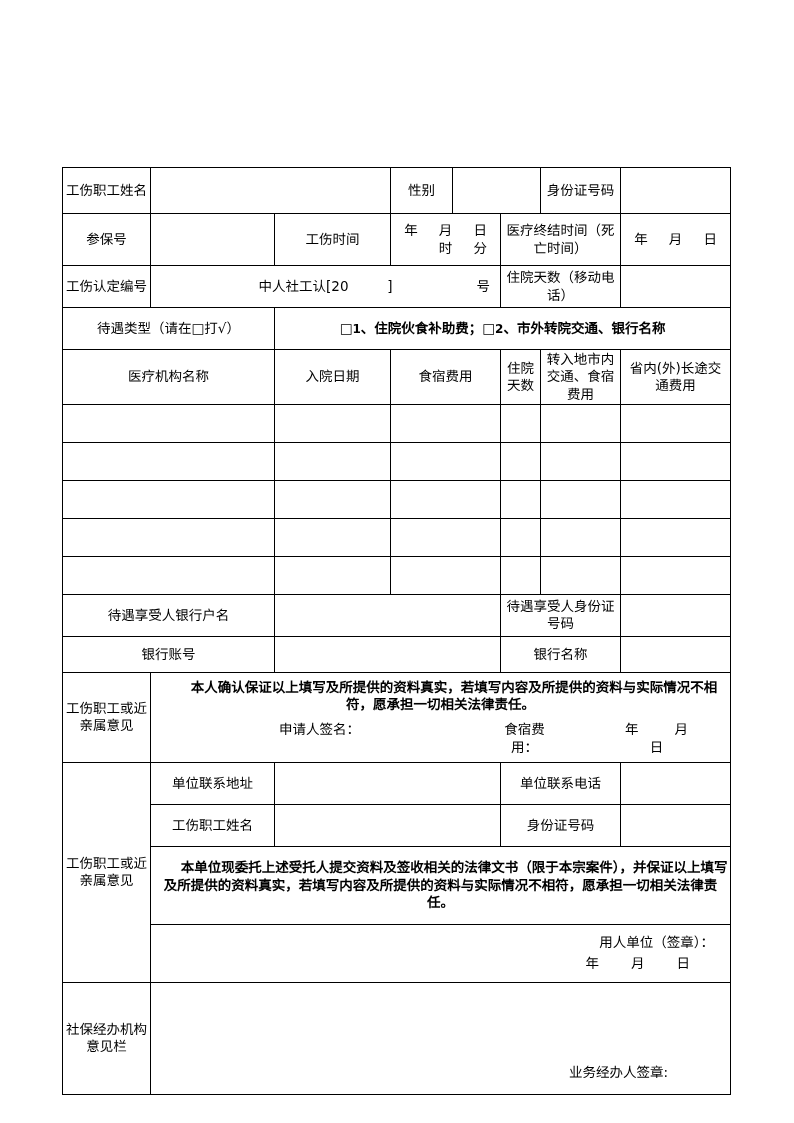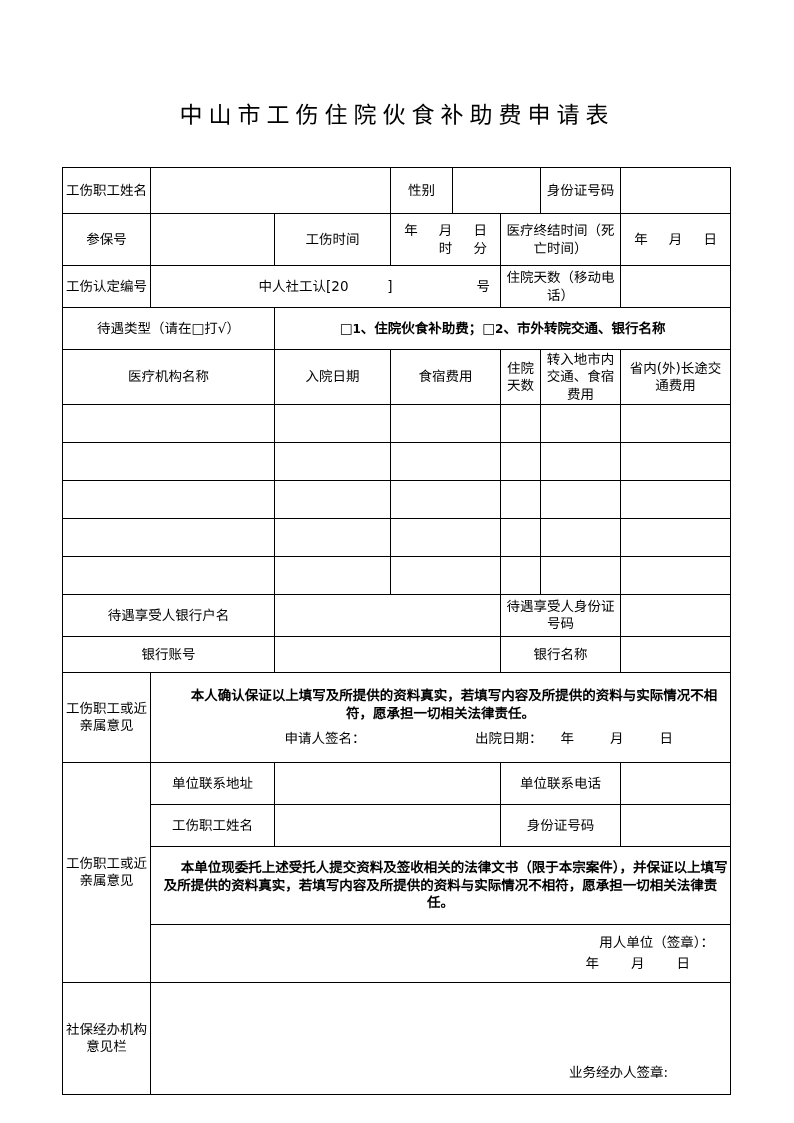--- a/index.html
+++ b/index.html
@@ -130,37 +130,37 @@
   .boxline sub, .boxline .idx {
     font-size: 12px;
     vertical-align: baseline;
   }
   .applicant-sign {
     display: block;
     padding-top: 8px;
   }
   .as-row {
     display: flex;
-    justify-content: flex-start;
+    justify-content: center;
     padding-left: 22px;
+    gap: 28px;
   }
   .as-row .a { width: 300px; }
   .as-row .b { }
   .footer-sign {
     text-align: right;
     padding-right: 60px;
     padding-top: 10px;
   }
 </style>
 </head>
 <body>
 
 <div class="page">
 
-  <div class="doc-title">中山市工伤住院伙食补助费申请表</div>
 
   <table class="form" style="top:167px;">
     <colgroup>
       <col style="width:88px">
       <col style="width:124px">
       <col style="width:66px">
       <col style="width:50px">
       <col style="width:62px">
       <col style="width:48px">
       <col style="width:40px">
@@ -286,21 +286,21 @@
         <td colspan="2" class="lbl">银行名称</td>
         <td></td>
       </tr>
 
       <tr style="height:90px">
         <td class="lbl">工伤职工或近亲属意见</td>
         <td colspan="8" class="para">
           <div class="bold indent2">本人确认保证以上填写及所提供的资料真实，若填写内容及所提供的资料与实际情况不相符，愿承担一切相关法律责任。</div>
           <div class="as-row applicant-sign">
             <span class="a">申请人签名：</span>
-            <span class="b">出院日期：</span>
+            <span class="b">食宿费用：</span>
             <span class="small-ymd"><em>年</em><em>月</em><em>日</em></span>
           </div>
         </td>
       </tr>
 
       <tr class="row-h3">
         <td rowspan="4" class="lbl vert-label">工伤职工或近亲属意见</td>
         <td class="lbl">单位联系地址</td>
         <td colspan="4"></td>
         <td colspan="2" class="lbl">单位联系电话</td>

